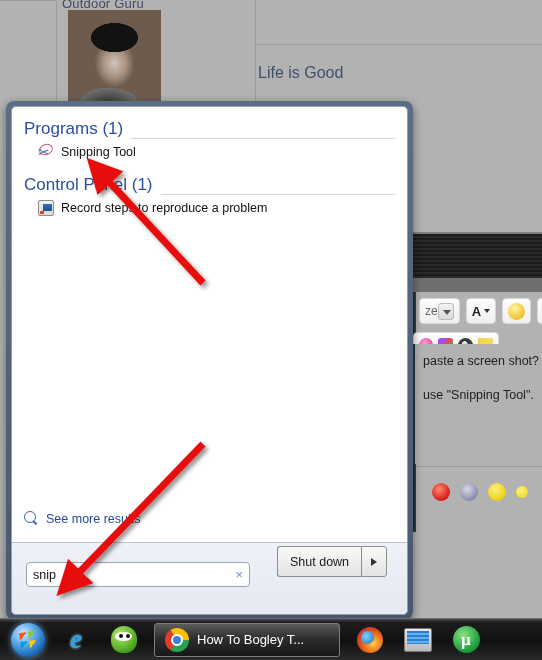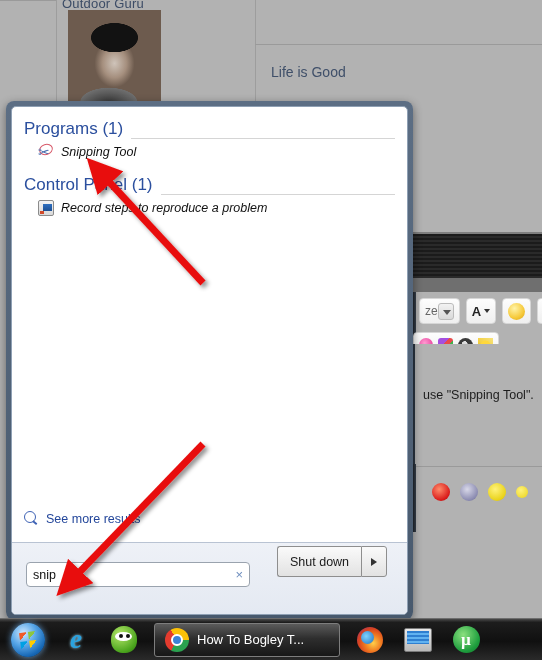--- a/index.html
+++ b/index.html
@@ -34,22 +34,22 @@
       radial-gradient(ellipse 60px 34px at 50% 100%, #2c2c2c 0%, #555 60%, #8d8d8d 100%),
       linear-gradient(#d5d5d5, #9d9d9d 58%, #6b6b6b);
     overflow: hidden;
   }
   .guru-photo::after{
     content:""; position:absolute; left:8px; bottom:0; width:78px; height:34px;
     background: radial-gradient(ellipse 40px 20px at 42% 100%, #3a3a3a 0%, #6e6e6e 70%, rgba(110,110,110,0) 72%);
   }
 
   .life-good {
-    position: absolute; left: 271px; top: 64px;
-    font-size: 14px; color: #3f4f69;
+    position: absolute; left: 258px; top: 64px;
+    font-size: 16px; color: #3f4f69;
   }
 
   
   .edit-strip { position: absolute; left: 411px; top: 232px; width: 131px; height: 300px; }
   .edit-dark {
     position: absolute; left: 0; top: 0; width: 131px; height: 46px;
     background: repeating-linear-gradient(#1b1b1b 0 2px, #2a2a2a 2px 4px);
     border-top: 2px solid #7f7f7f;
   }
   .edit-dark2 {
@@ -106,21 +106,21 @@
   .group-head {
     display:flex; align-items:flex-end; gap:8px;
     color:#2b4f9e; font-size:17px; margin-bottom:2px;
   }
   .group-head .rule { flex:1; height:1px; background:#d5d5d5; }
 
   .res-item {
     display:flex; align-items:center; gap:7px;
     padding: 3px 0 3px 14px; font-size:12.5px; color:#1a1a1a;
   }
-  .res-item .label { color:#111;font-style:italic; }
+  .res-item .label { color:#111; }
 
   
   .ico { width:16px; height:16px; position:relative; flex:none; }
   .ico-snip::before {
     content:""; position:absolute; left:1px; top:0px; width:12px; height:9px;
     border:1.6px solid #d85a6a; border-radius:50%;
     transform: rotate(-18deg);
   }
   .ico-snip::after {
     content:"\2702"; position:absolute; left:0px; top:1px;
@@ -313,20 +313,21 @@
       <div class="tb-row" style="left:2px; top:100px;">
         <div class="tb-btn" style="gap:5px;">
           <span class="em" style="width:14px;height:14px;background:radial-gradient(circle at 40% 35%,#ff9ad1,#e0218a);"></span>
           <span class="em" style="width:15px;height:14px;border-radius:3px;background:linear-gradient(135deg,#a44fe0 0 40%,#e84a4a 0 60%,#3fb14a 0 100%);"></span>
           <span class="em" style="width:15px;height:15px;background:radial-gradient(circle at 45% 40%,#dddddd 0 22%,#3a3a3a 24%);"></span>
           <span class="em" style="width:15px;height:15px;border-radius:0;background:radial-gradient(circle at 50% 50%,#ffd83b 0 46%,transparent 48%),linear-gradient(45deg,#f2c21a,#f6e27a);"></span>
         </div>
       </div>
 
       <div class="edit-body">
+        <div class="edit-line" style="top:10px;">paste a screen shot?</div>
         <div class="edit-line" style="top:44px;">use "Snipping Tool".</div>
       </div>
     </div>
 
     <div class="bg-hrule" style="left:416px; top:466px; width:126px;"></div>
     <div class="emoji-row" style="left:432px; top:483px;">
       <span class="emoji" style="background:radial-gradient(circle at 40% 35%,#ff8b6a,#d81818 70%,#8e0b0b);"></span>
       <span class="emoji" style="background:radial-gradient(circle at 40% 35%,#d8d8e8,#8a8ab0 70%,#5c5c80);"></span>
       <span class="emoji" style="background:radial-gradient(circle at 40% 35%,#fff27a,#e9d218 70%,#b3a00d);"></span>
       <span class="emoji" style="width:12px;height:12px;background:radial-gradient(circle at 40% 35%,#fff27a,#e9d218);"></span>

